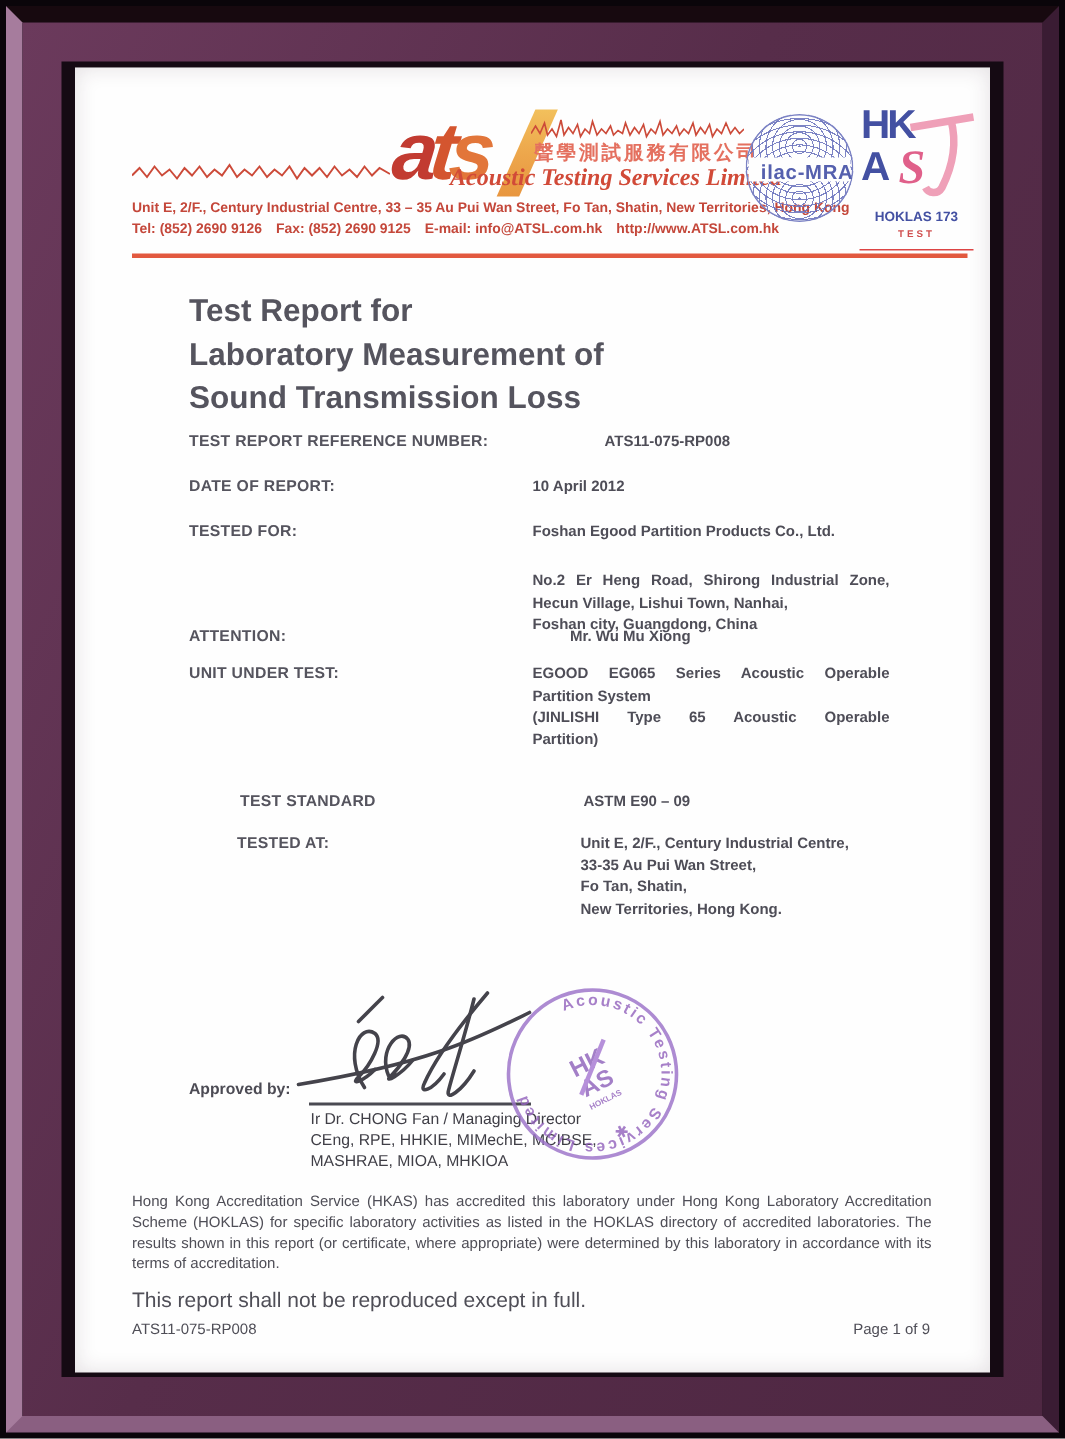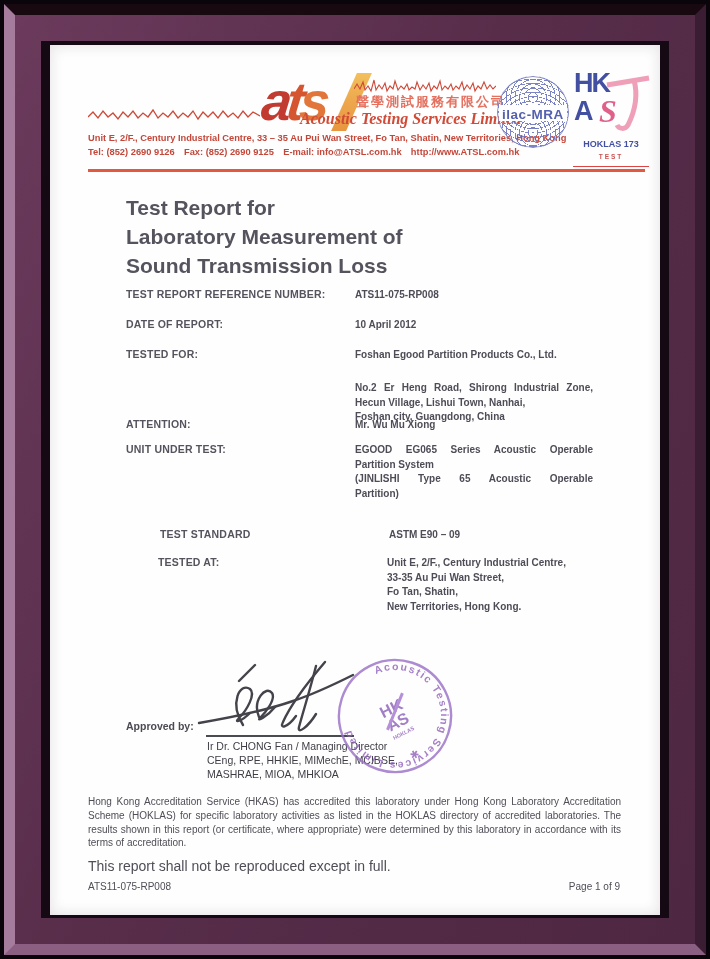--- a/index.html
+++ b/index.html
@@ -62,21 +62,21 @@
   
   .ilac{
     left:447px;top:31px;width:72px;height:72px;border-radius:50%;
     background:
       repeating-radial-gradient(circle at 50% 30%,rgba(110,118,190,.9) 0 .7px,transparent .7px 4.4px),
       repeating-radial-gradient(circle at 50% 78%,rgba(110,118,190,.9) 0 .7px,transparent .7px 4.4px);
     box-shadow:inset 0 0 0 1px #7b82c4;
   }
   .ilac::before{content:"";position:absolute;left:2px;right:2px;top:29px;height:16px;background:#fefefe;}
   .ilac-label{
-    position:absolute;left:0;right:0;top:31px;text-align:center;
+    position:absolute;left:0;right:0;top:31px;text-align:right;
     font-size:13.5px;font-weight:bold;color:#5560ae;letter-spacing:.5px;
   }
   
   .hkas{left:523px;top:22px;width:80px;height:100px;}
   .hoklas-line{
     position:absolute;left:0;top:72px;width:76px;text-align:center;
     font-size:9px;font-weight:bold;color:#4350a2;
     border-bottom:1.5px solid #d44;padding-bottom:17px;white-space:nowrap;
   }
   .test-line{
@@ -85,22 +85,22 @@
   }
   
   .title{left:76px;top:148px;font-size:21px;font-weight:bold;line-height:29px;color:#55545e;}
   
   .row{left:76px;display:flex;width:480px;}
   .row .lbl{width:229px;font-size:10.5px;font-weight:bold;color:#55545e;flex:none;letter-spacing:.2px;}
   .row .val{width:238px;font-size:10px;font-weight:bold;color:#4e4d57;flex:none;}
   .vline{line-height:14.5px;}
   .just{text-align:justify;height:14.5px;overflow:hidden;}
   .just::after{content:"";display:inline-block;width:100%;}
-  .r-ref{top:243px;} .r-date{top:273px;} .r-for{top:303px;} .r-addr{top:336px;}
-  .r-att{top:373px;} .r-unit{top:398px;} .r-std{top:483px;margin-left:34px;} .r-at{top:511px;margin-left:32px;}
+  .r-ref{top:243px;gap:48px;} .r-date{top:273px;} .r-for{top:303px;} .r-addr{top:336px;}
+  .r-att{top:373px;gap:25px;} .r-unit{top:398px;} .r-std{top:483px;margin-left:34px;} .r-at{top:511px;margin-left:32px;}
   
   .approved{left:76px;top:675px;font-size:10.5px;font-weight:bold;color:#4c4b54;}
   .sig-svg{left:145px;top:610px;}
   .sig-line{left:156px;top:690px;width:148px;height:1.8px;background:#4a4a52;}
   .sig-name{left:157px;top:694px;font-size:10.5px;color:#3f3e46;line-height:14px;font-weight:normal;}
   .stamp-svg{left:282px;top:608px;}
   
   .accred{
     left:38px;top:750px;width:533px;
     font-size:10px;line-height:13.8px;color:#4f4e57;

